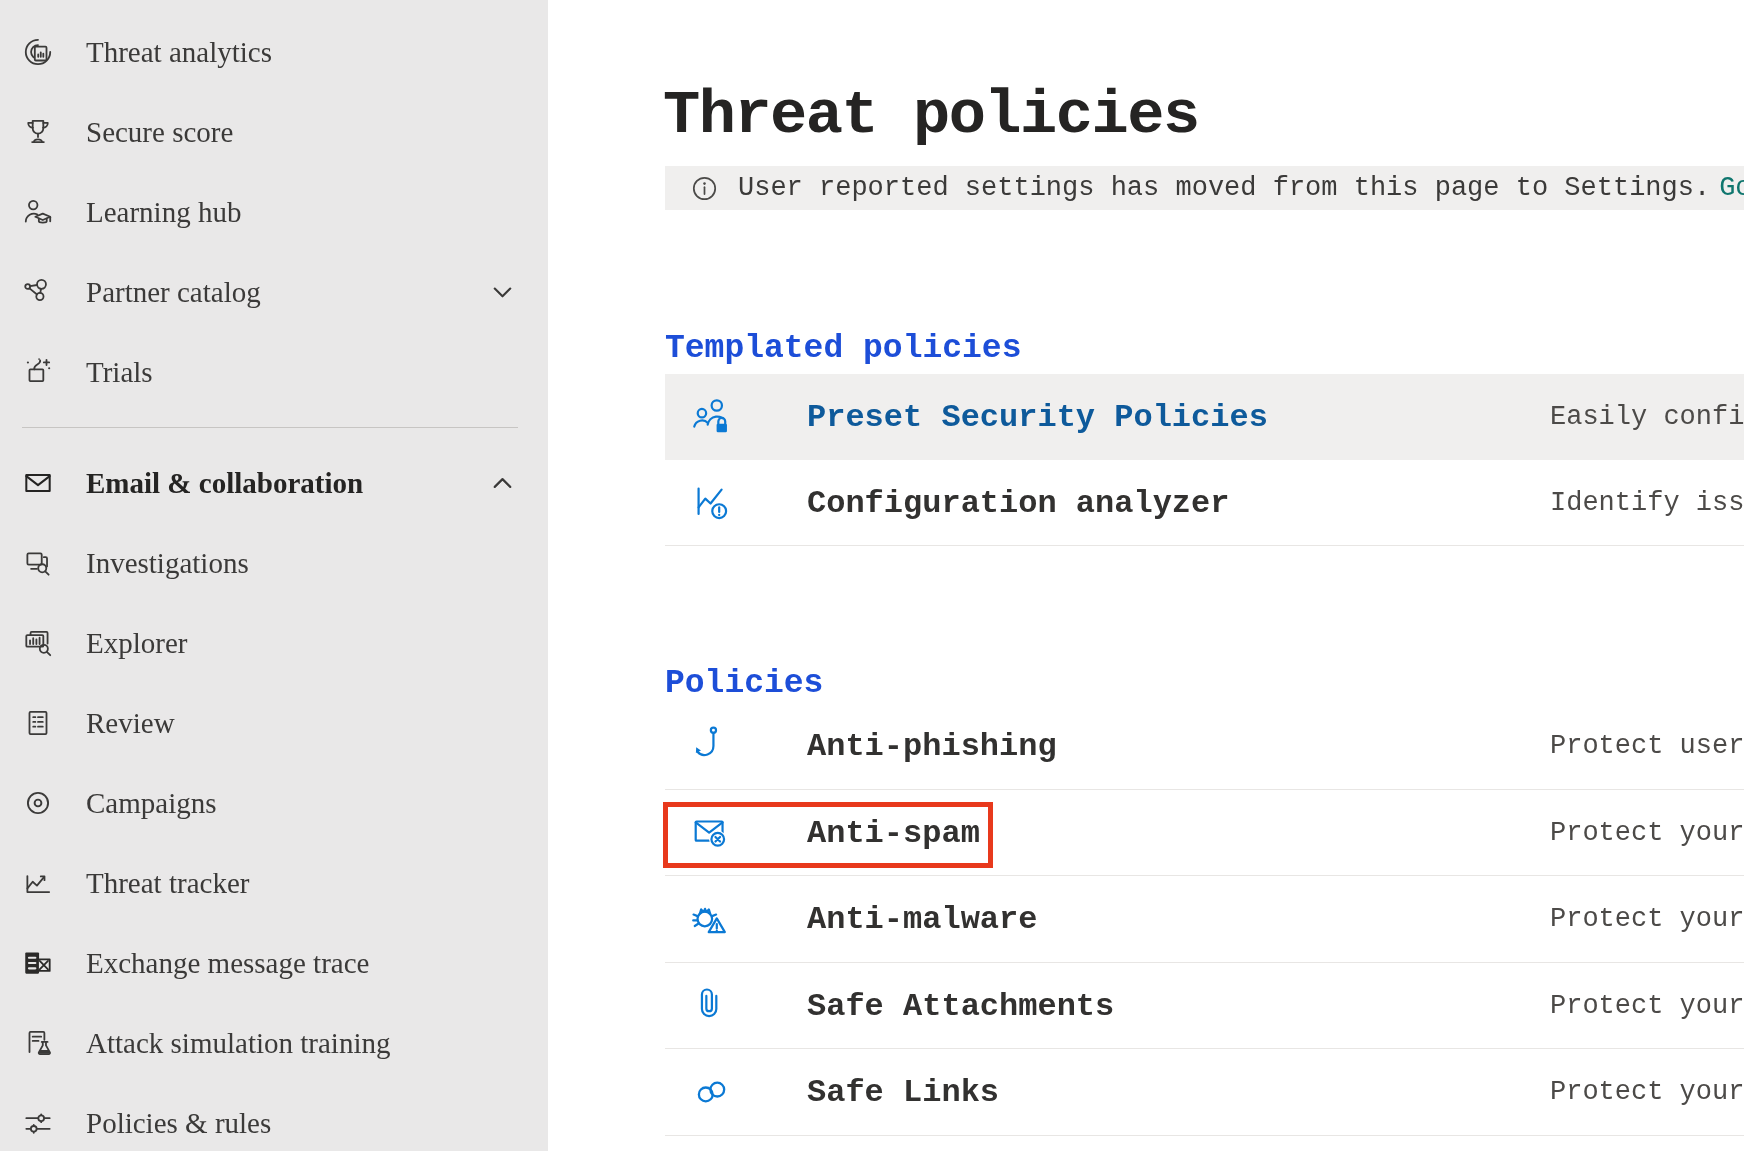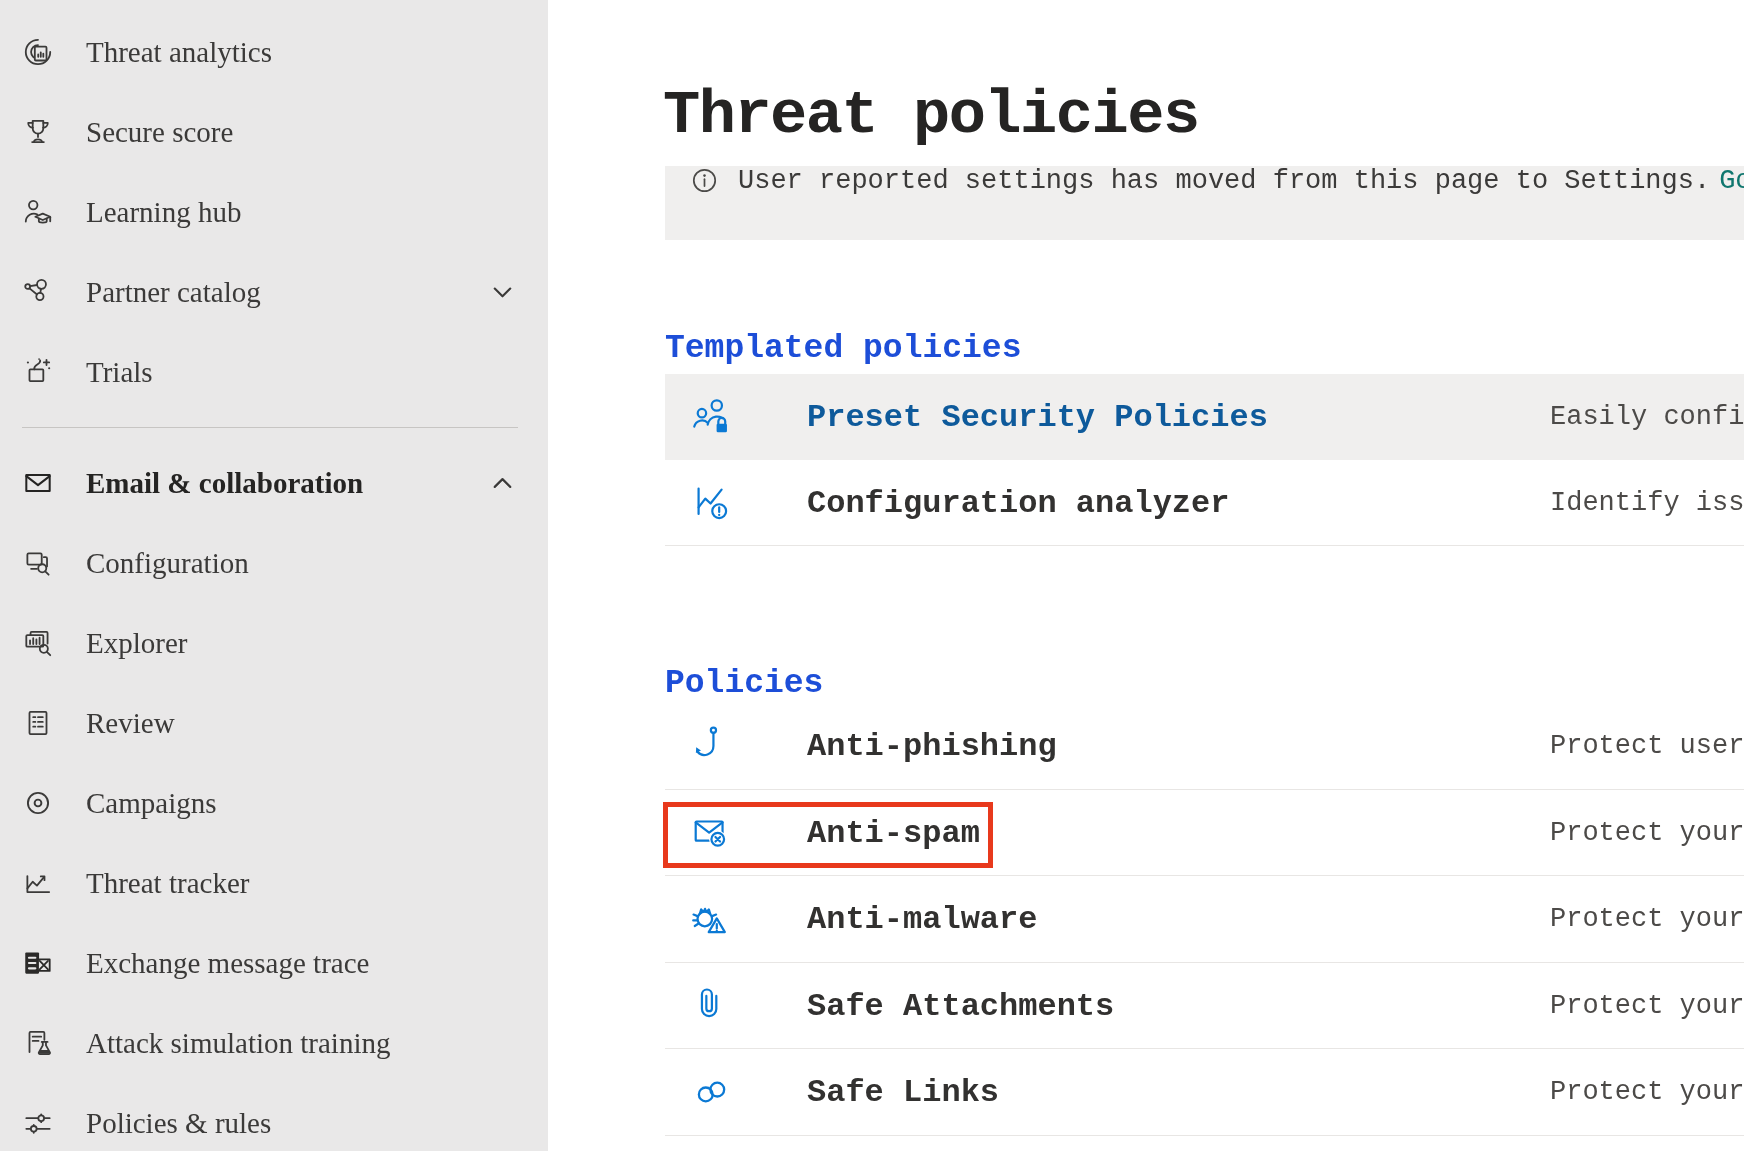--- a/index.html
+++ b/index.html
@@ -37,22 +37,22 @@
   }
 
   
   .main { position:absolute; left:568px; top:0; right:0; height:100%; background:#fff;font-family:Liberation Mono, monospace; }
   .page-title {
     position:absolute; left:95px; top:38px;
     font-size:62px; font-weight:700; letter-spacing:-1.5px; color:#252423;
     white-space:nowrap;
   }
   .banner {
-    position:absolute; left:97px; right:0; top:166px; height:74px;
-    background:#f0efee; display:flex; align-items:flex-start;
+    position:absolute; left:97px; right:0; top:166px; height:44px;
+    background:#f0efee; display:flex; align-items:center;
   }
   .banner .icon { margin-left:25px; width:29px; height:29px; flex:0 0 auto; }
   .banner .text { margin-left:19px; font-size:27px; color:#3b3a39; white-space:nowrap; }
   .banner .link { margin-left:9px; font-size:27px; color:#0f766e; text-decoration:none; cursor:pointer; white-space:nowrap; }
 
   .section-heading {
     position:absolute; left:97px; font-size:33px; font-weight:700; color:#1d4ed8; white-space:nowrap;
   }
   #heading-templated { top:303px; }
   #heading-policies  { top:638px; }
@@ -187,21 +187,21 @@
     <div class="side-item">
       <span class="icon">
         <svg viewBox="0 0 32 32" fill="none" stroke="#3b3a39" stroke-width="1.7" stroke-linecap="round" stroke-linejoin="round">
     <rect x="6" y="7" width="13.5" height="10.5" rx="1.2"></rect>
     <path d="M21.5 10.5 h1.8 a1.2 1.2 0 0 1 1.2 1.2 v7.5"></path>
     <path d="M9.5 21.5 h5.5"></path>
     <circle cx="20" cy="21" r="3.8"></circle>
     <path d="M22.8 23.8 L26 27"></path>
   </svg>
       </span>
-      <span class="label">Configuration</span>
+      <span class="label">Investigations</span>
 
     </div>
     <div class="side-item">
       <span class="icon">
         <svg viewBox="0 0 32 32" fill="none" stroke="#3b3a39" stroke-width="1.7" stroke-linecap="round" stroke-linejoin="round">
     <path d="M9 8.5 V6.5 a1 1 0 0 1 1 -1 h14 a1 1 0 0 1 1 1 v10"></path>
     <rect x="5" y="8.5" width="16" height="11" rx="1"></rect>
     <path d="M8.5 17 v-3.5 M11.5 17 v-5.5 M14.5 17 v-4.5 M17.5 17 v-6"></path>
     <circle cx="21.5" cy="21.5" r="3.8"></circle>
     <path d="M24.3 24.3 L27.5 27.5"></path>

